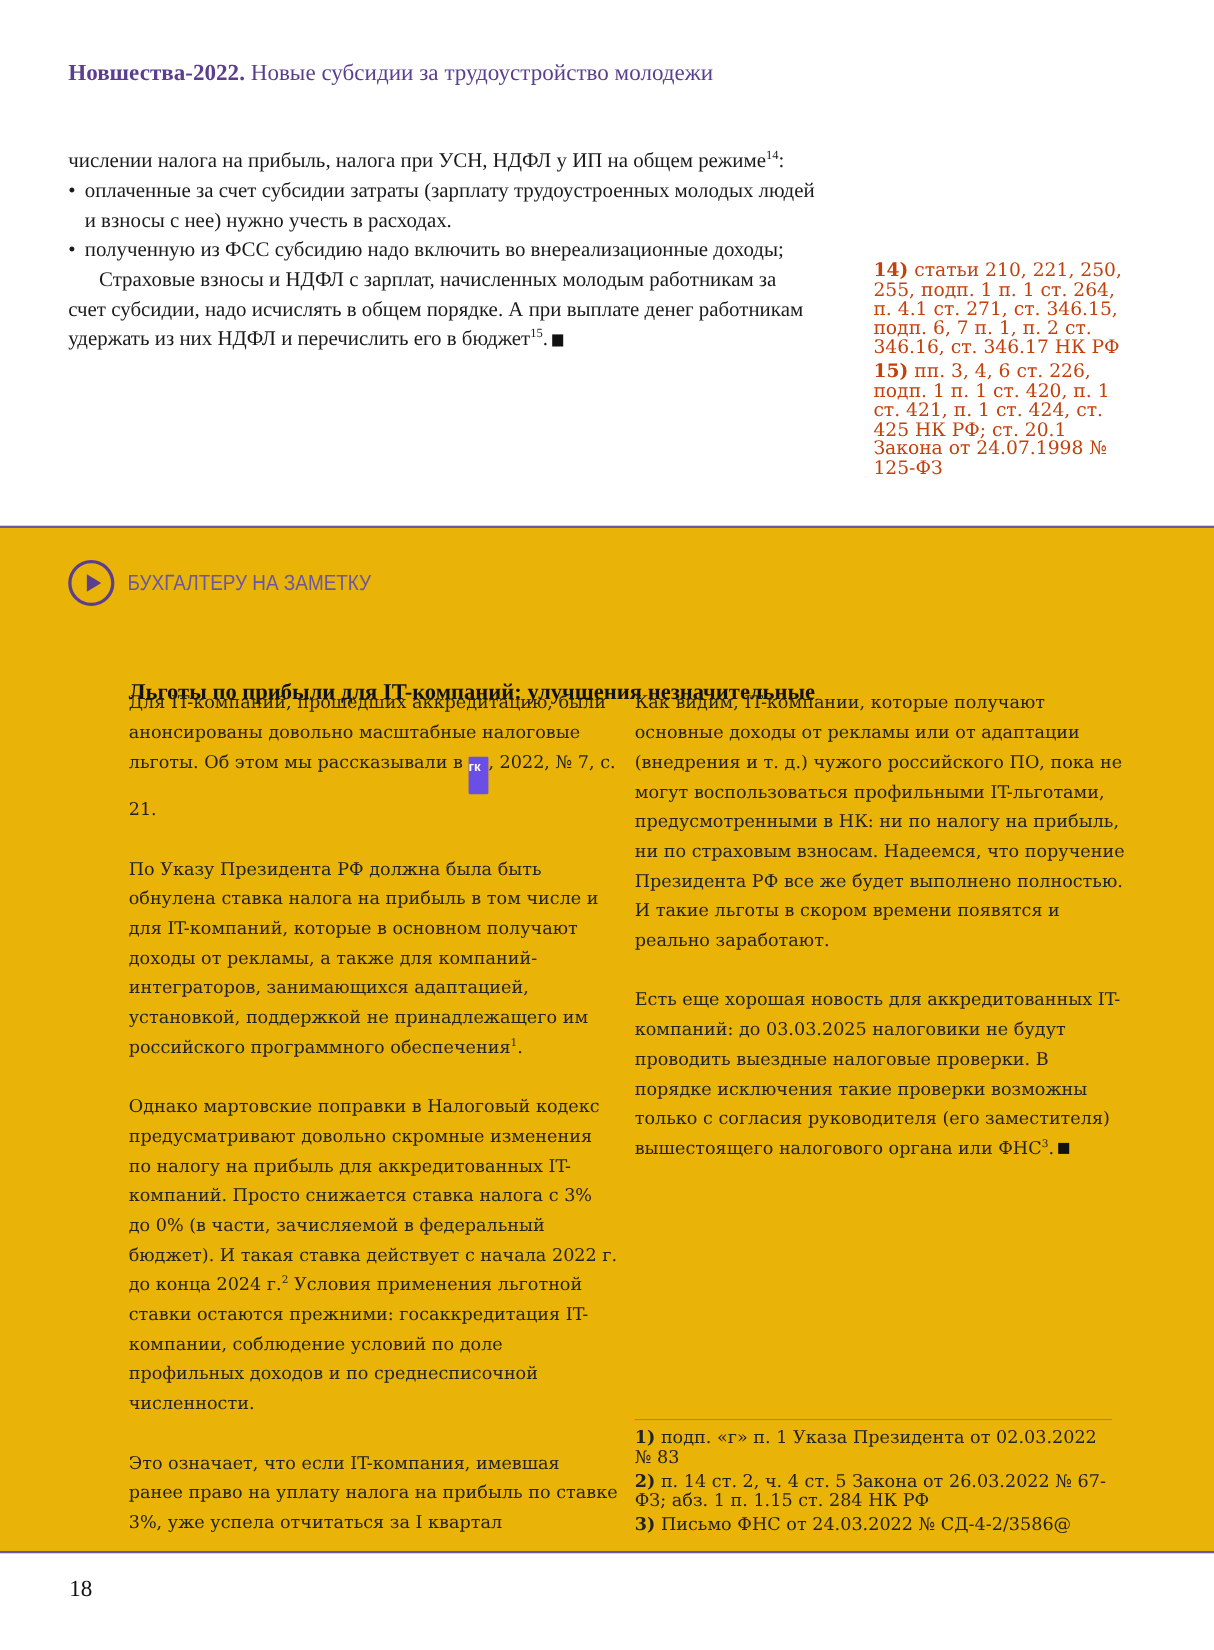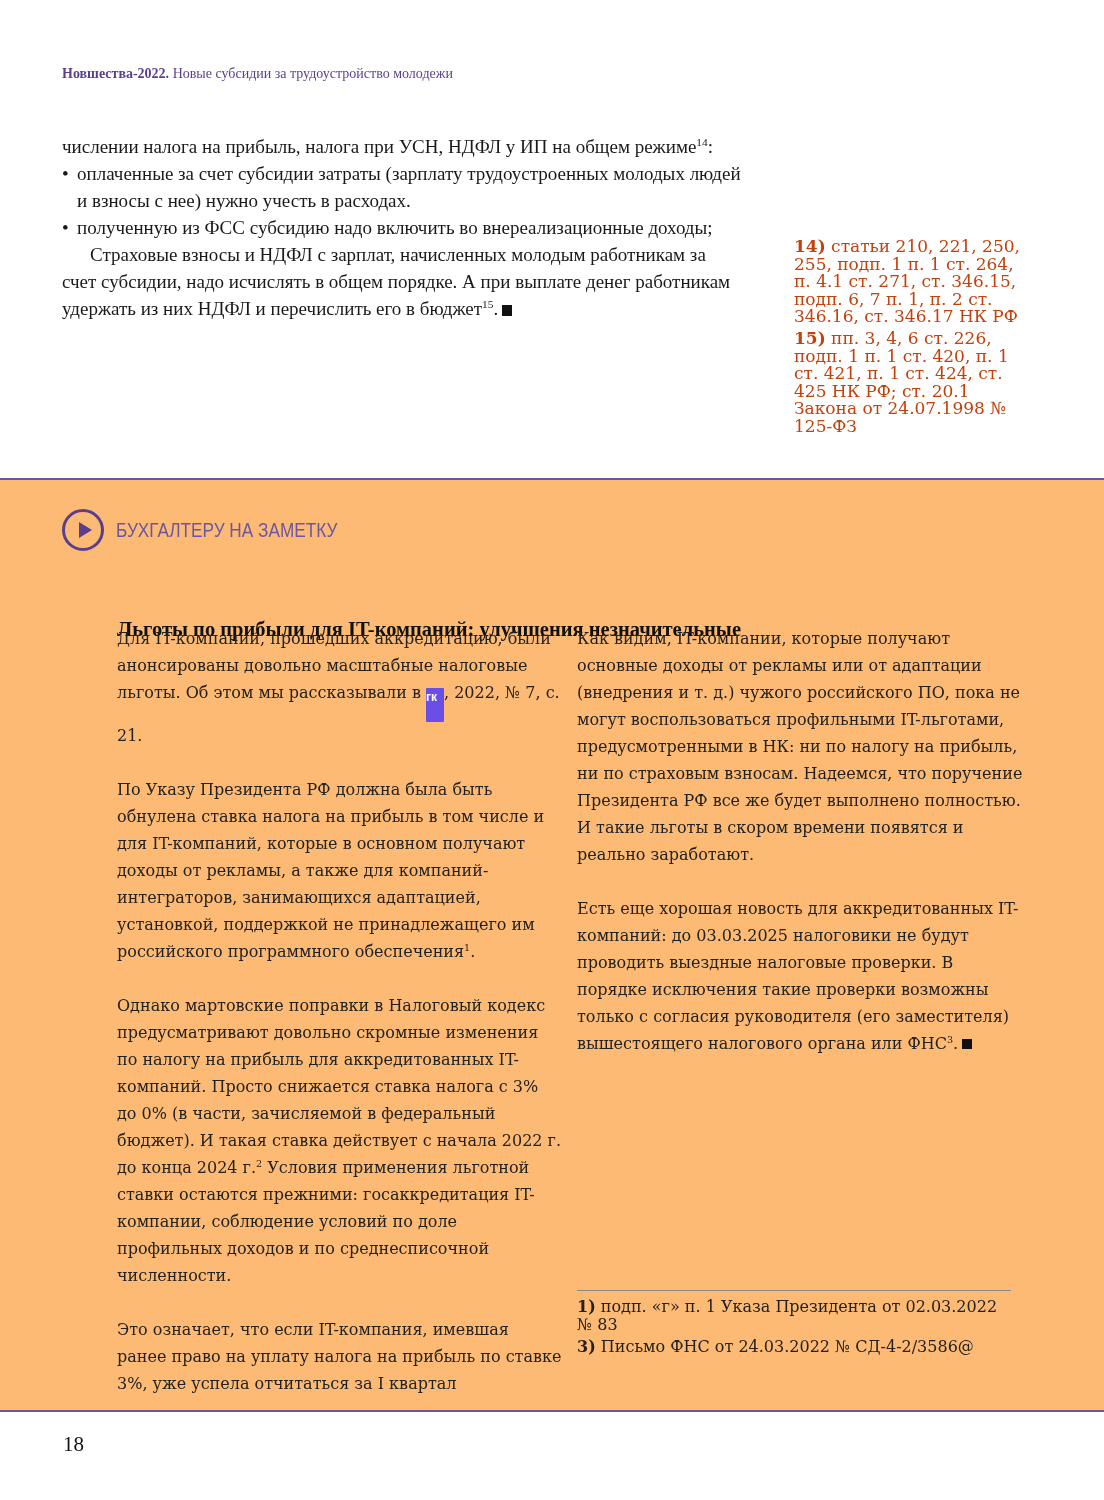--- a/index.html
+++ b/index.html
@@ -1,23 +1,22 @@
 <!DOCTYPE html>
 <html><head>
 <meta charset="utf-8">
 <style>
   * { box-sizing: border-box; margin: 0; padding: 0; }
   html, body { width: 1104px; height: 1500px; background: #ffffff; overflow: hidden; }
   body { position: relative; font-family: "DejaVu Serif", serif; color: #1a1a1a; }
 
   .running-head {
     position: absolute; left: 62px; top: 54px;
-    font-family: "Liberation Serif", serif; font-size: 14px; color: #5b3f8e;
+    font-family: "Liberation Serif", serif; font-size: 21px; color: #5b3f8e;
     white-space: nowrap;
-    margin-top: 12px;
   }
   .running-head .rh-bold { font-weight: bold; }
 
   .top-body {
     position: absolute; left: 62px; top: 133px; width: 680px;
     font-family: "Liberation Serif", serif; font-size: 19px; line-height: 27px;
     color: #1a1a1a;
   }
   .top-body p { margin: 0; }
   .top-body .indent { text-indent: 28px; }
@@ -30,21 +29,21 @@
 
   .side-notes {
     position: absolute; left: 794px; top: 238px; width: 230px;
     font-family: "DejaVu Serif", serif; font-size: 17px; line-height: 17.6px; color: #c2410c;
   }
   .side-notes .note { margin-bottom: 4px; }
   .side-notes b { font-weight: bold; }
 
   .box {
     position: absolute; left: 0; top: 478px; width: 1104px; height: 934px;
-    background: #fdba74;
+    background: #eab308;
     border-top: 2px solid #6b57a0;
     border-bottom: 2px solid #6b57a0;
   }
   .box-header {
     position: absolute; left: 62px; top: 28px; height: 44px; display: flex; align-items: center;
   }
   .play-icon {
     width: 42px; height: 42px; border: 3px solid #5b3f8e; border-radius: 50%;
     position: relative; flex: none;
   }
@@ -128,17 +127,18 @@
   </div>
 
   <div class="col right">
     <p>Как видим, IT-компании, которые получают основные доходы от рекламы или от адаптации (внедрения и т. д.) чужого российского ПО, пока не могут воспользоваться профильными IT-льготами, предусмотренными в НК: ни по налогу на прибыль, ни по страховым взносам. Надеемся, что поручение Президента РФ все же будет выполнено полностью. И такие льготы в скором времени появятся и реально заработают.</p>
     <p class="nomargin"><span>Есть еще хорошая новость для аккредитованных IT-компаний: до 03.03.2025 налоговики не будут проводить выездные налоговые проверки. В порядке исключения такие проверки возможны только с согласия руководителя (его заместителя) вышестоящего налогового органа или ФНС</span><sup>3</sup><span>.</span><span class="endmark-sm"></span></p>
   </div>
 
   <div class="fn-rule"></div>
   <div class="footnotes">
     <div class="fn"><b>1)</b> <span>подп. «г» п. 1 Указа Президента от 02.03.2022 № 83</span></div>
+    <div class="fn"><b>2)</b> <span>п. 14 ст. 2, ч. 4 ст. 5 Закона от 26.03.2022 № 67-ФЗ; абз. 1 п. 1.15 ст. 284 НК РФ</span></div>
     <div class="fn"><b>3)</b> <span>Письмо ФНС от 24.03.2022 № СД-4-2/3586@</span></div>
   </div>
 </div>
 
 <div class="page-number">18</div>
 
 </body></html>

